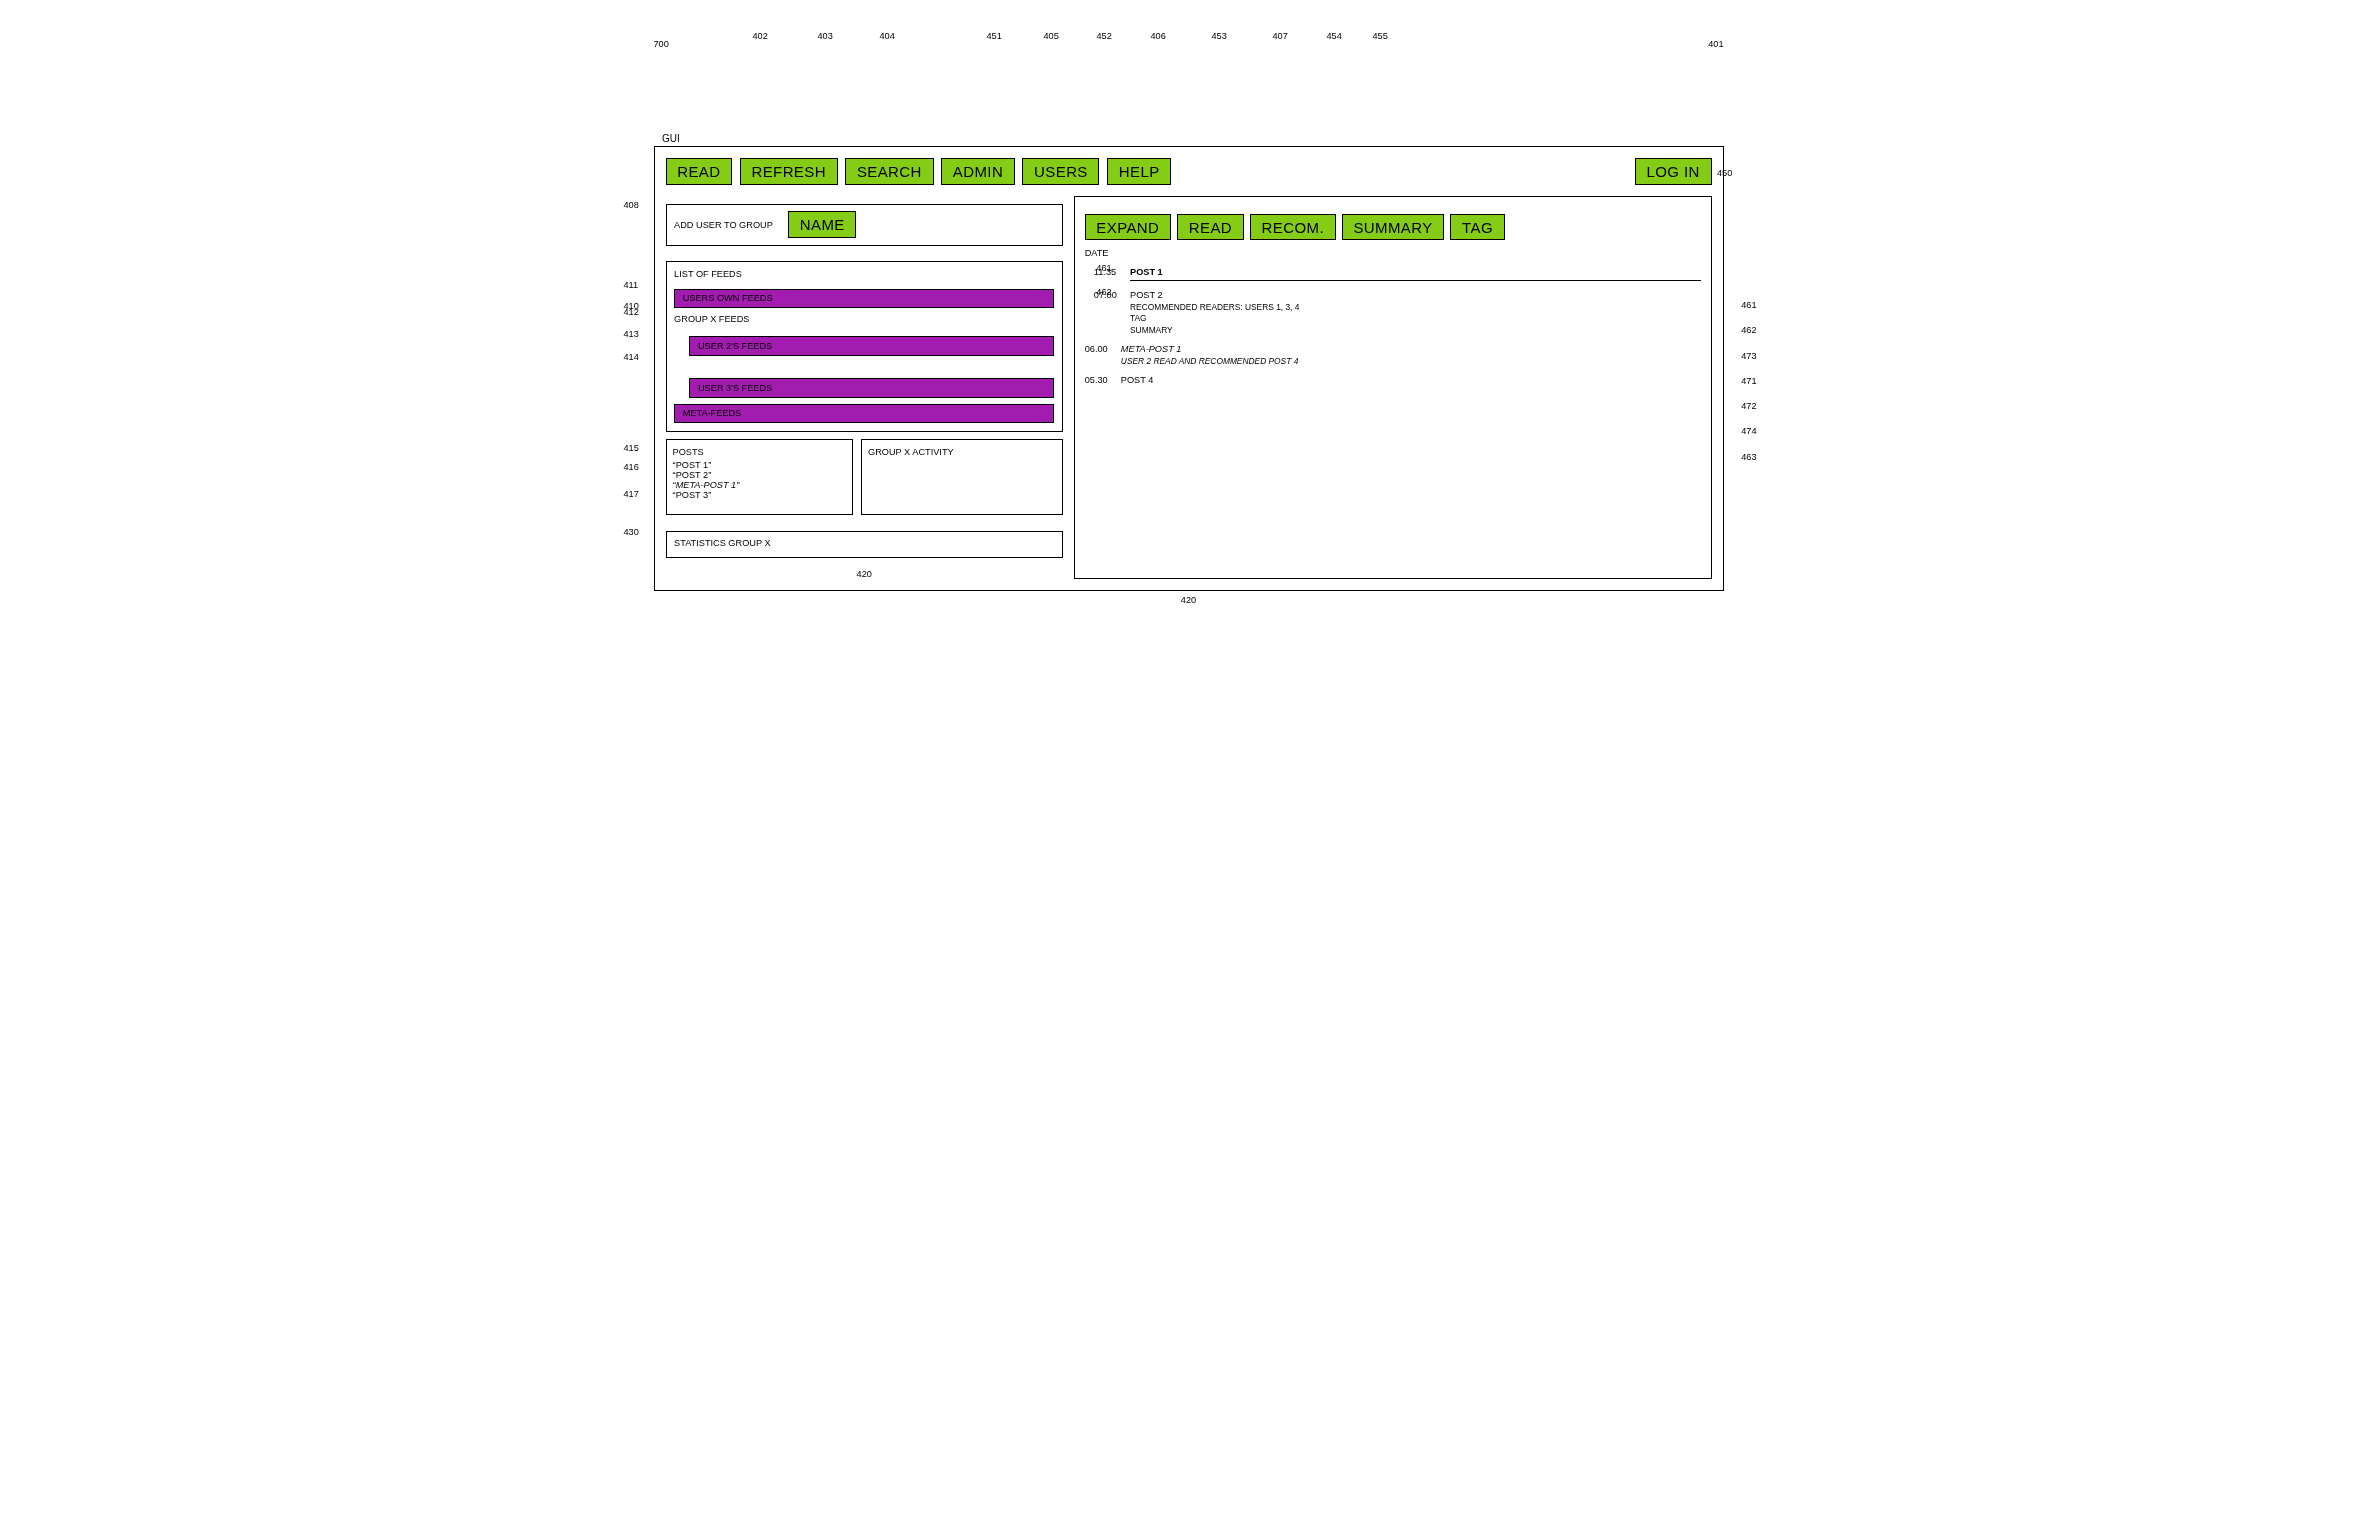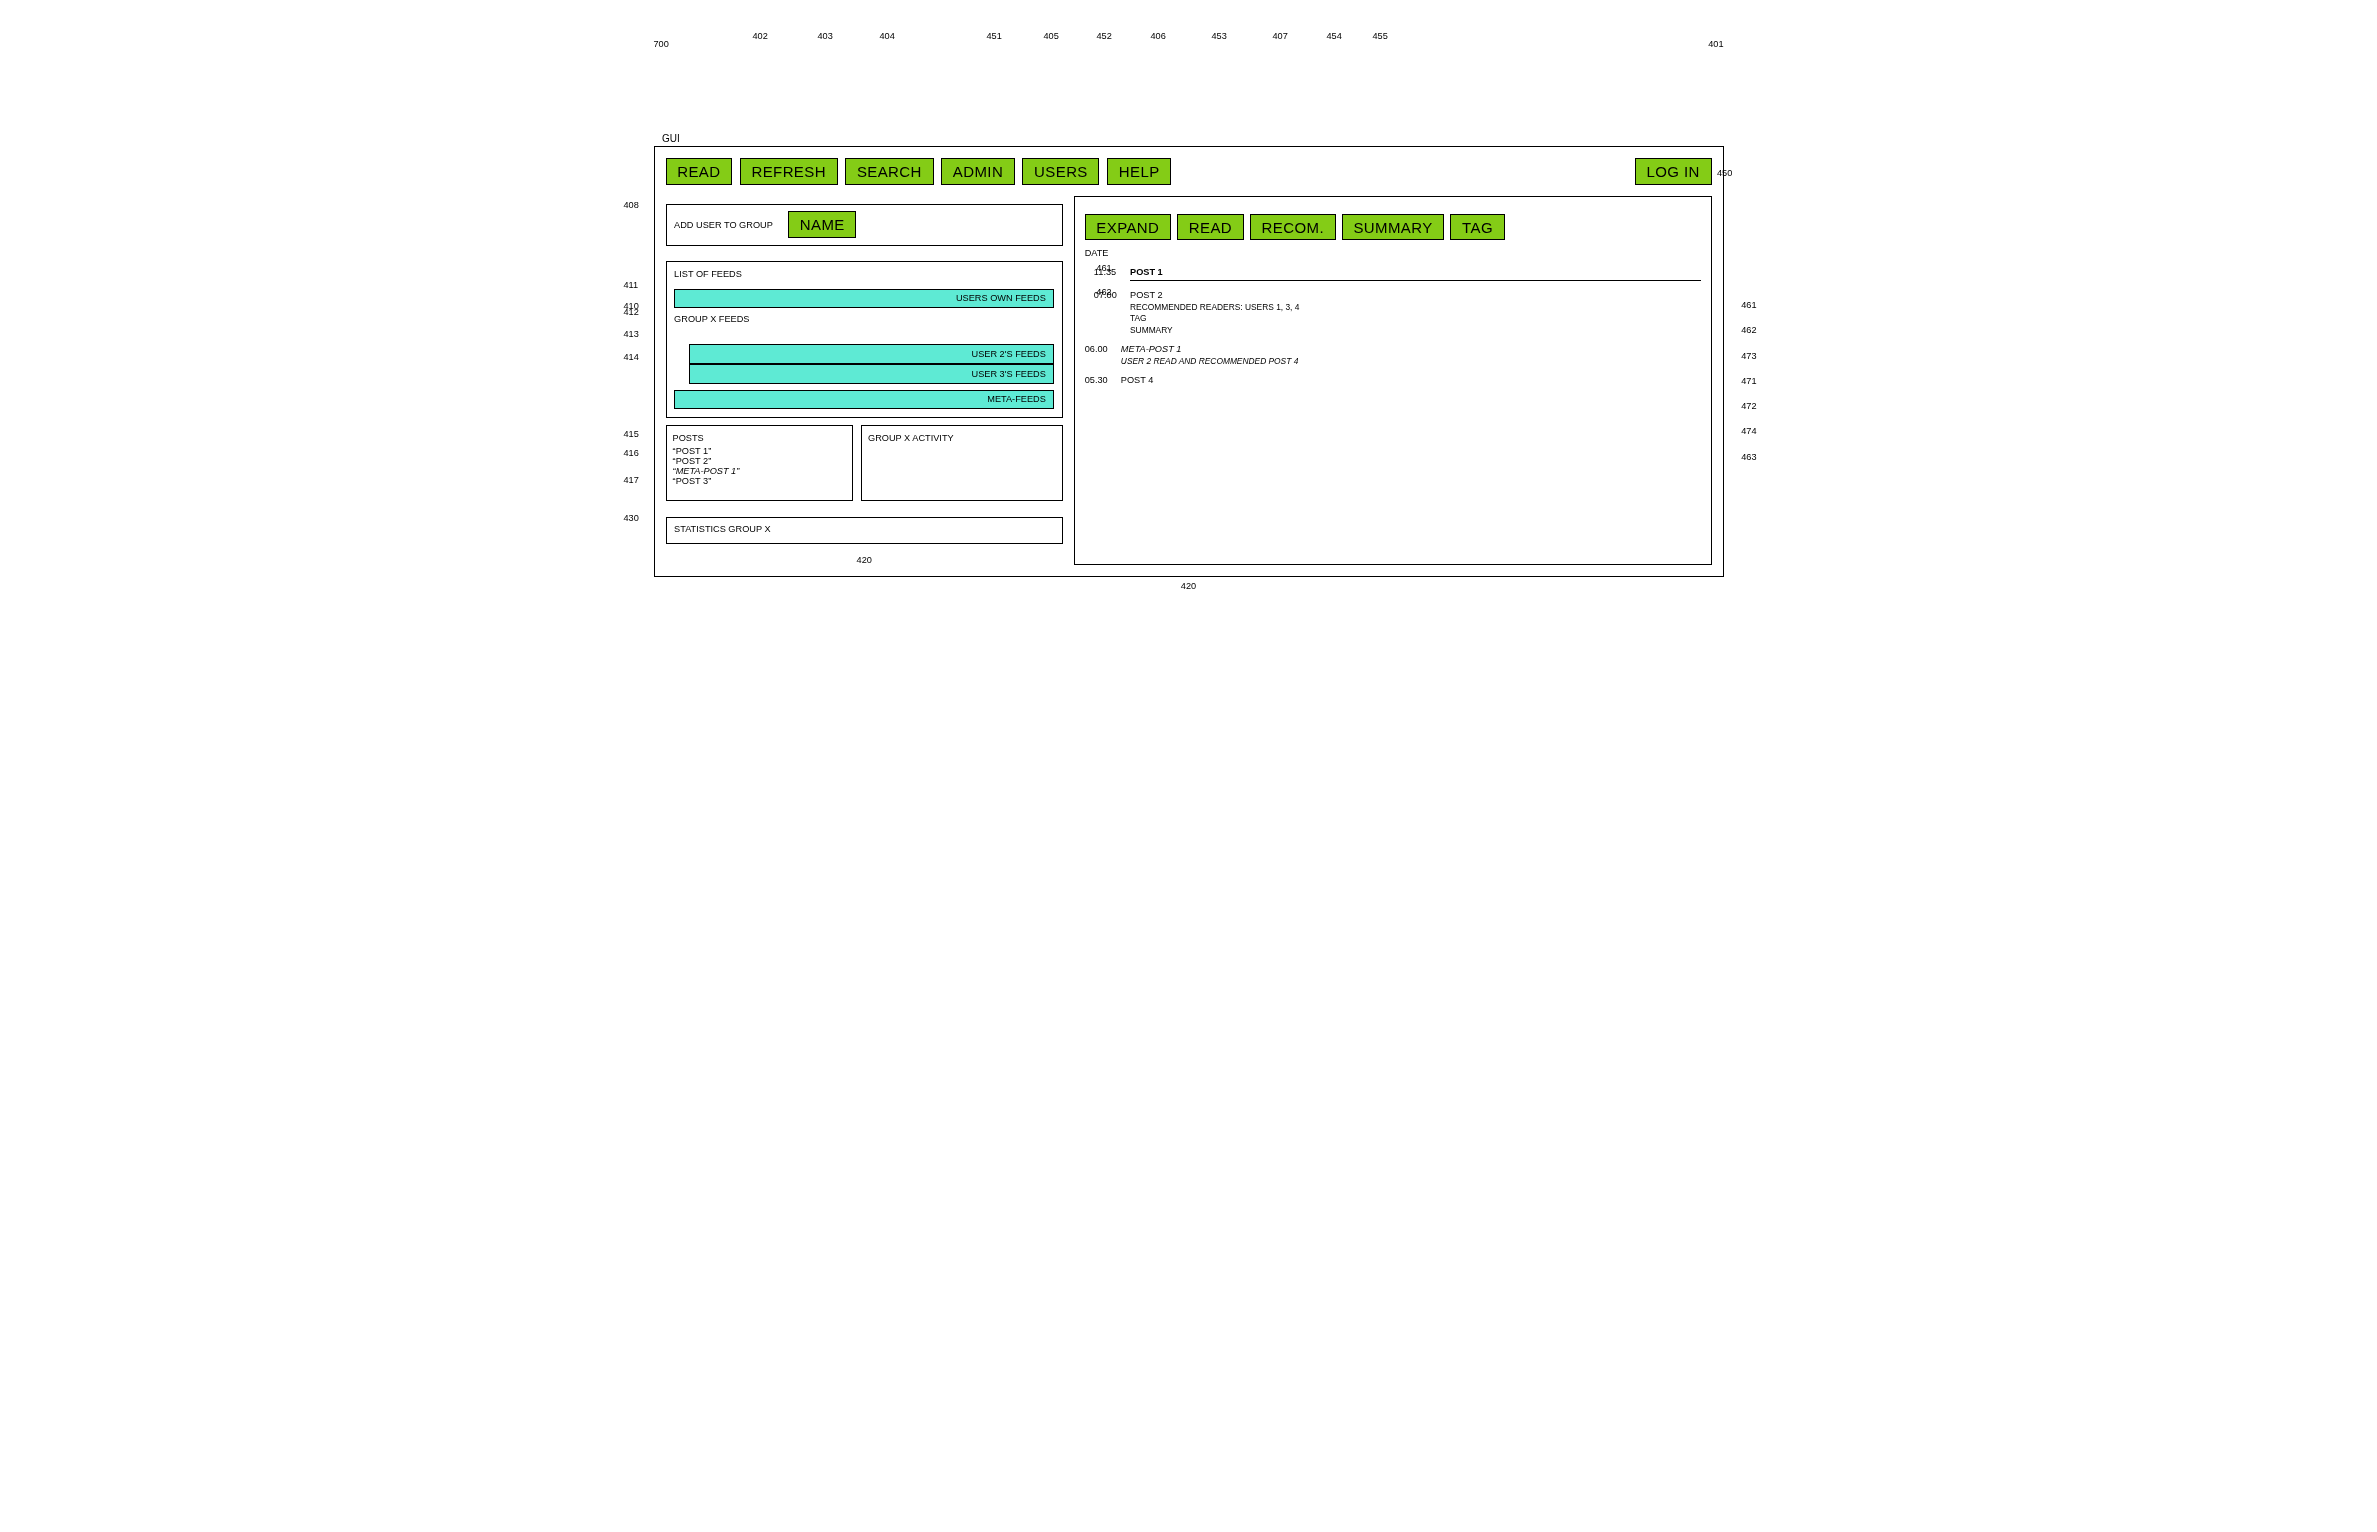--- a/index.html
+++ b/index.html
@@ -83,22 +83,21 @@
       gap: 6.1px;
     }
     .feeds-title {
       font-size: 9.2px;
       margin-bottom: 3.1px;
     }
     .feed-item {
       border: 1.1px solid #000;
       padding: 3.8px 7.6px;
       font-size: 9.2px;
-      background: #5eead4;
-      text-align: right;
+      background: #a21caf;
     }
     .feed-item-indented {
       margin-left: 15.3px;
     }
     .group-x-label {
       font-size: 9.2px;
     }
     
     .posts-activity-row {
       display: flex;
@@ -235,21 +234,21 @@
           <div style="position:absolute; left:-42px; top:27px; font-size:9.2px;">411</div>
           <div style="position:absolute; left:-42px; top:54px; font-size:9.2px;">412</div>
           <div style="position:absolute; left:-42px; top:76px; font-size:9.2px;">413</div>
           <div style="position:absolute; left:-42px; top:99px; font-size:9.2px;">414</div>
         </div>
         <div class="feeds-box">
           <div class="feeds-title">LIST OF FEEDS</div>
           <div class="feed-item">USERS OWN FEEDS</div>
           <div>
             <div class="group-x-label">GROUP X FEEDS</div>
-            <div style="display:flex; flex-direction:column; gap:0; margin-top:20px;">
+            <div style="display:flex; flex-direction:column; gap:22px; margin-top:12px;">
               <div class="feed-item feed-item-indented">USER 2'S FEEDS</div>
               <div class="feed-item feed-item-indented">USER 3'S FEEDS</div>
             </div>
           </div>
           <div class="feed-item">META-FEEDS</div>
         </div>
 
         <div class="posts-activity-row">
           <div style="position:relative; flex:1;">
             <div style="position:absolute; left:-42px; top:3.8px; font-size:9.2px;">415</div>

